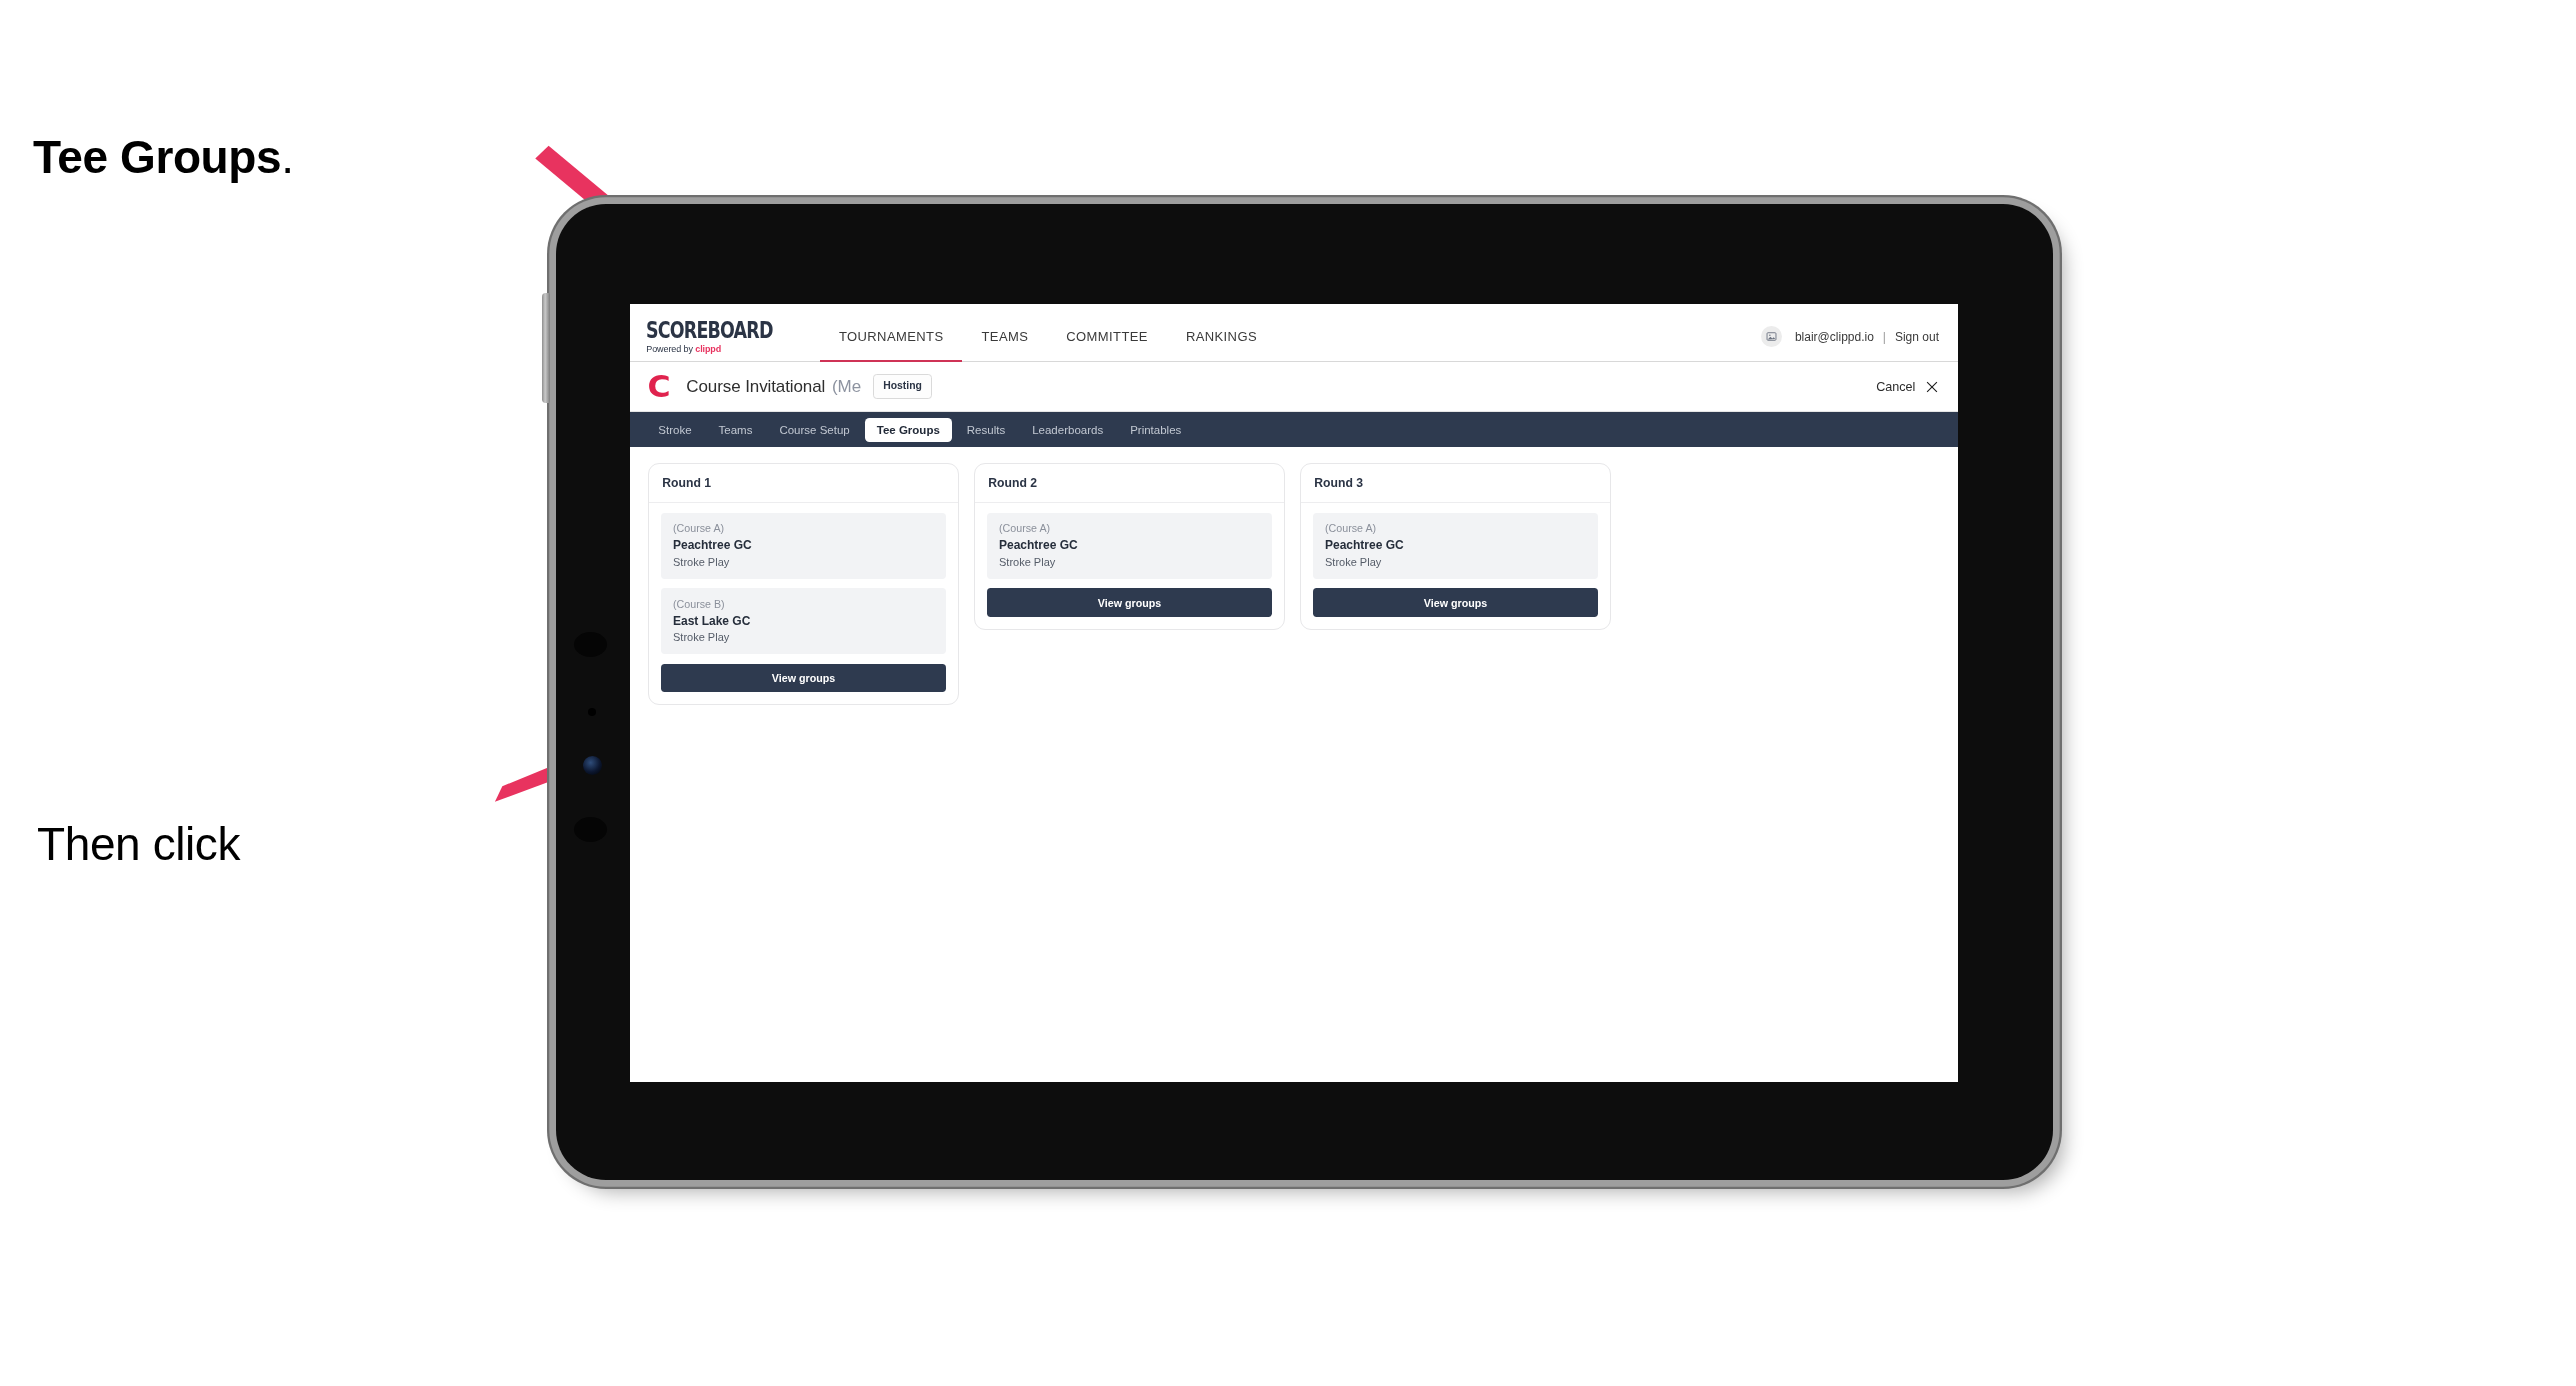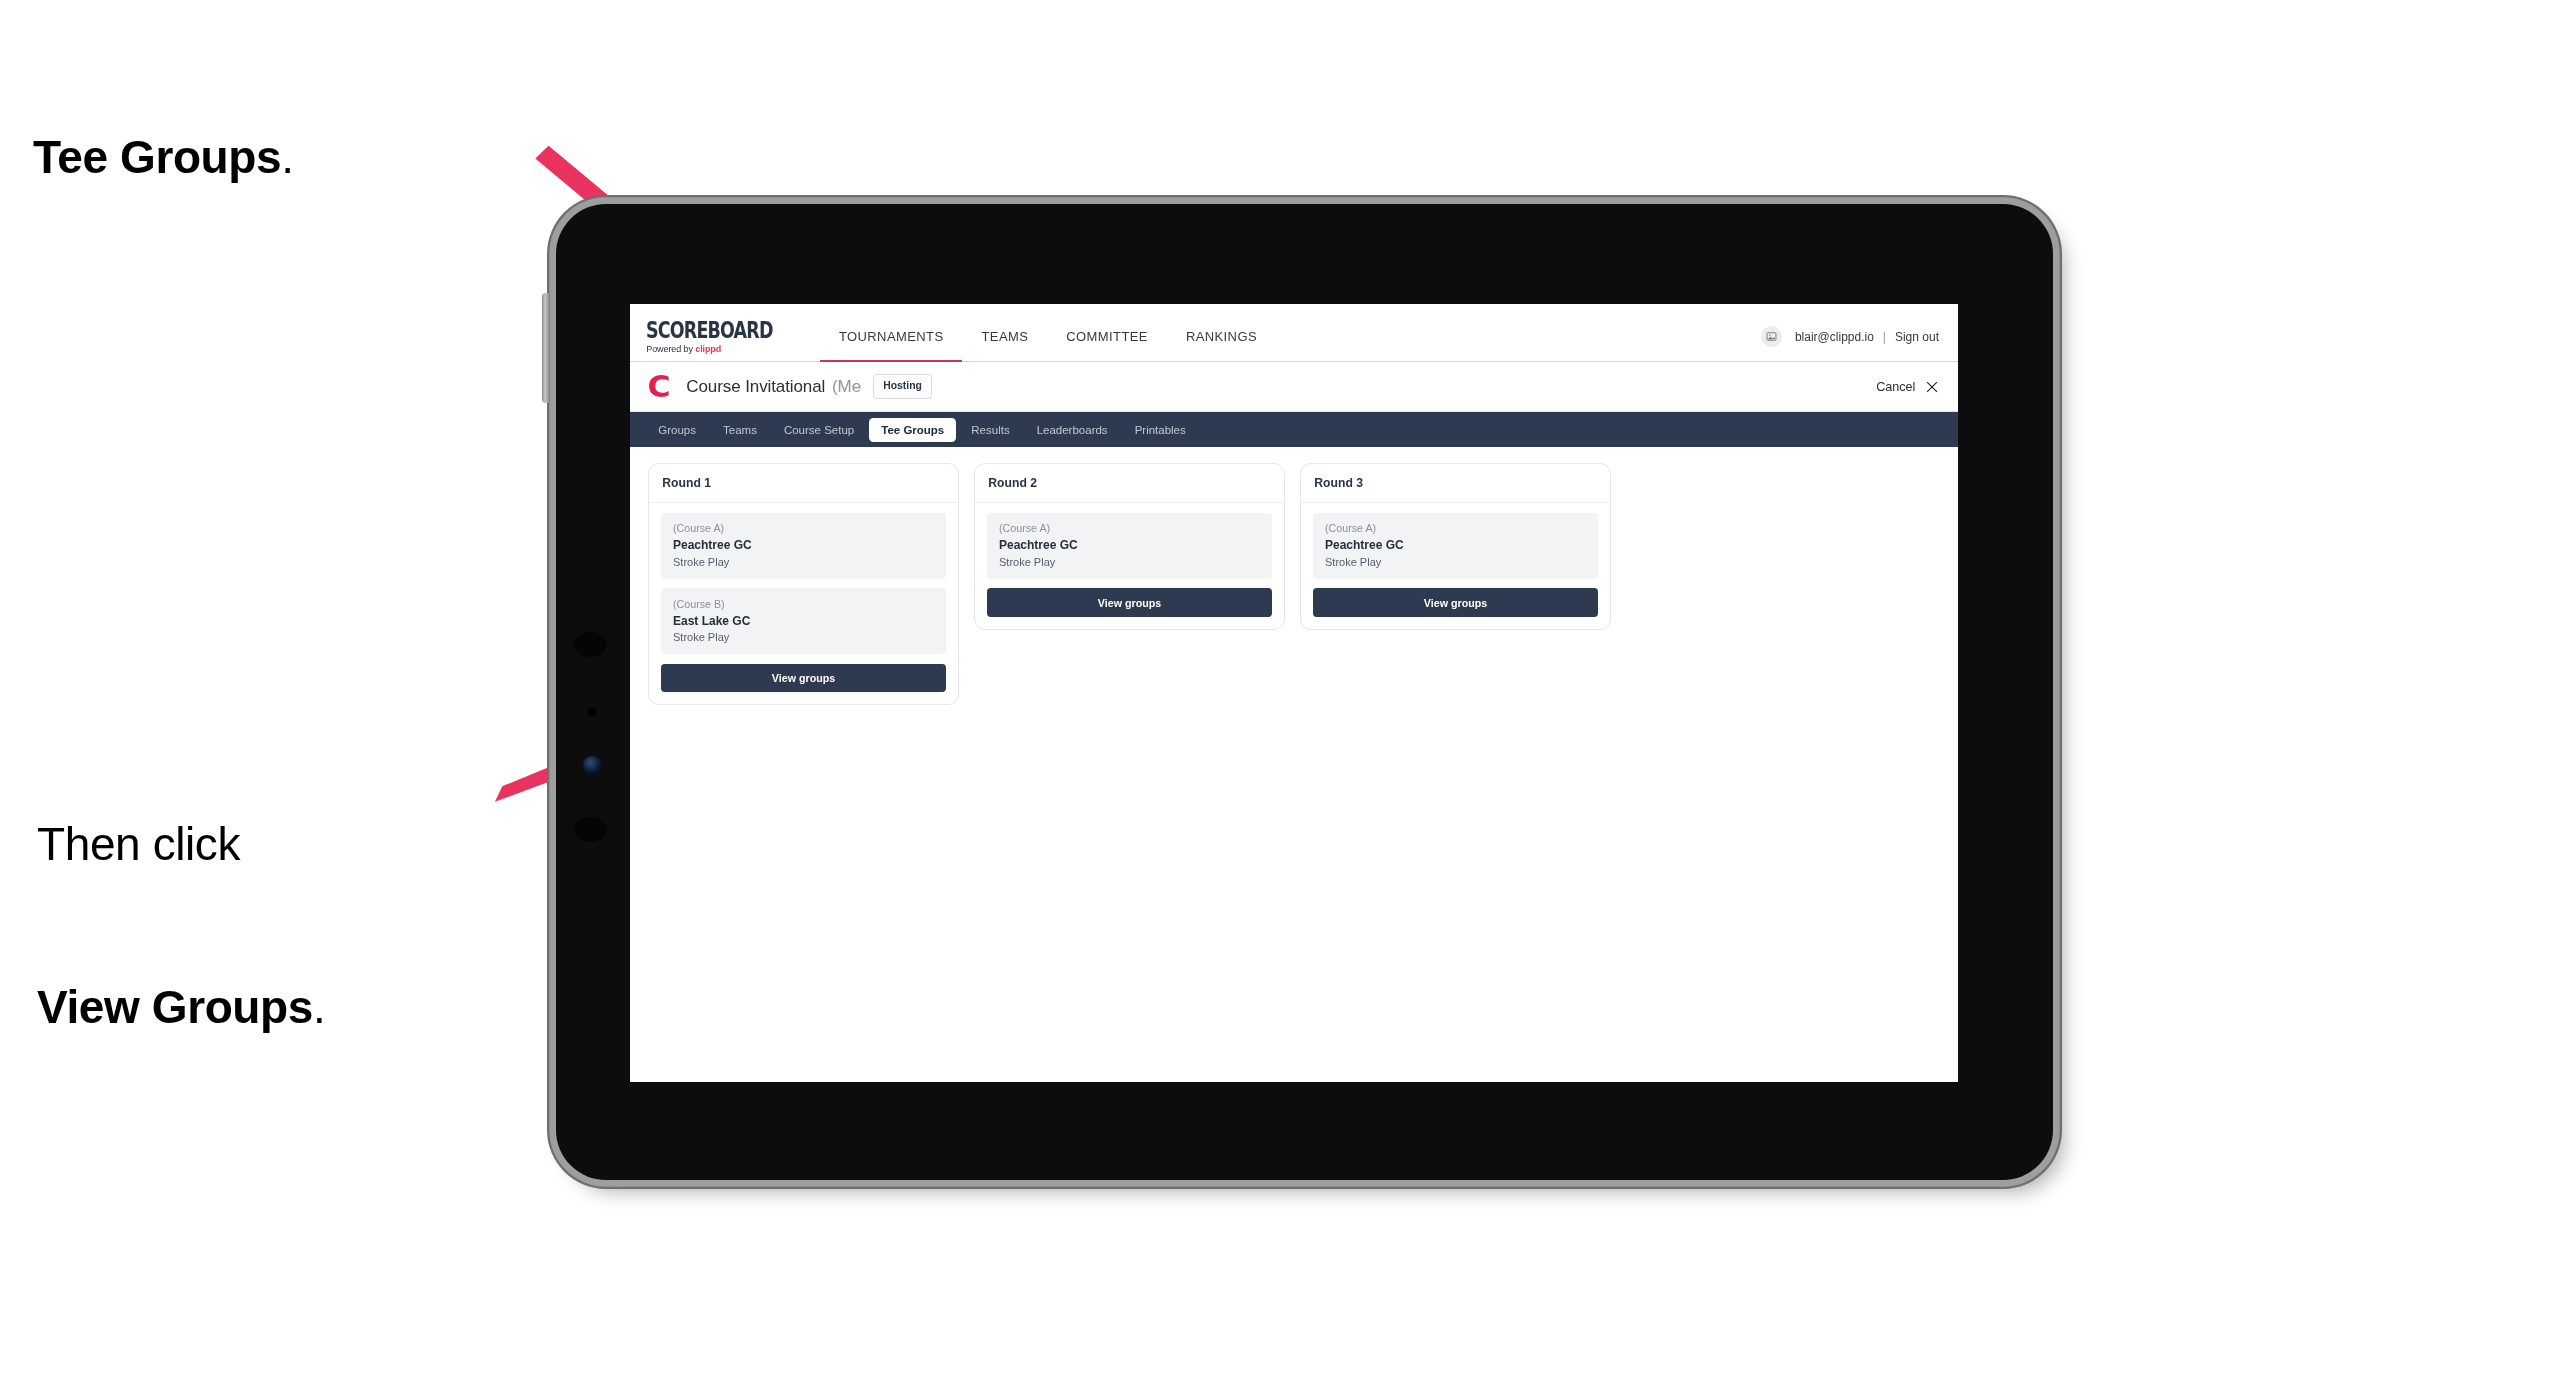--- a/index.html
+++ b/index.html
@@ -297,23 +297,20 @@
 <body>
 
 <div id="callout-top" class="callout">
   <div>
     <span class="bold">Tee Groups</span><span>.</span>
   </div>
 </div>
 
 <div id="callout-bot" class="callout">
   <div>Then click</div>
-  <div>
-    <span class="bold">View Groups</span><span>.</span>
-  </div>
 </div>
 
 <svg class="arrow-svg" id="arrow-top" style="left:519px; top:141px;" width="370" height="282" viewBox="0 0 500 380">
   <g fill="#e8335f">
     <path d="M 22 23 L 40 6 L 393 300 L 375 318 Z"></path>
     <path d="M 443 350 L 323 250 L 409 236 Z"></path>
   </g>
 </svg>
 
 <svg class="arrow-svg" id="arrow-bottom" style="left:489px; top:689px;" width="222" height="119" viewBox="0 0 300 160">
@@ -368,21 +365,21 @@
       <span id="hosting-badge">Hosting</span>
       <div id="cancel-group">
         <span id="cancel-label">Cancel</span>
         <svg id="cancel-x" width="14" height="14" viewBox="0 0 20 20">
           <path d="M3 3 L17 17 M17 3 L3 17" stroke="#1f1f1f" stroke-width="1.6" fill="none"></path>
         </svg>
       </div>
     </div>
 
     <div id="tabbar">
-      <div class="tab">Groups</div>
+      <div class="tab">Stroke</div>
       <div class="tab">Teams</div>
       <div class="tab">Course Setup</div>
       <div class="tab active">Tee Groups</div>
       <div class="tab">Results</div>
       <div class="tab">Leaderboards</div>
       <div class="tab">Printables</div>
     </div>
 
     <div id="content">
 

